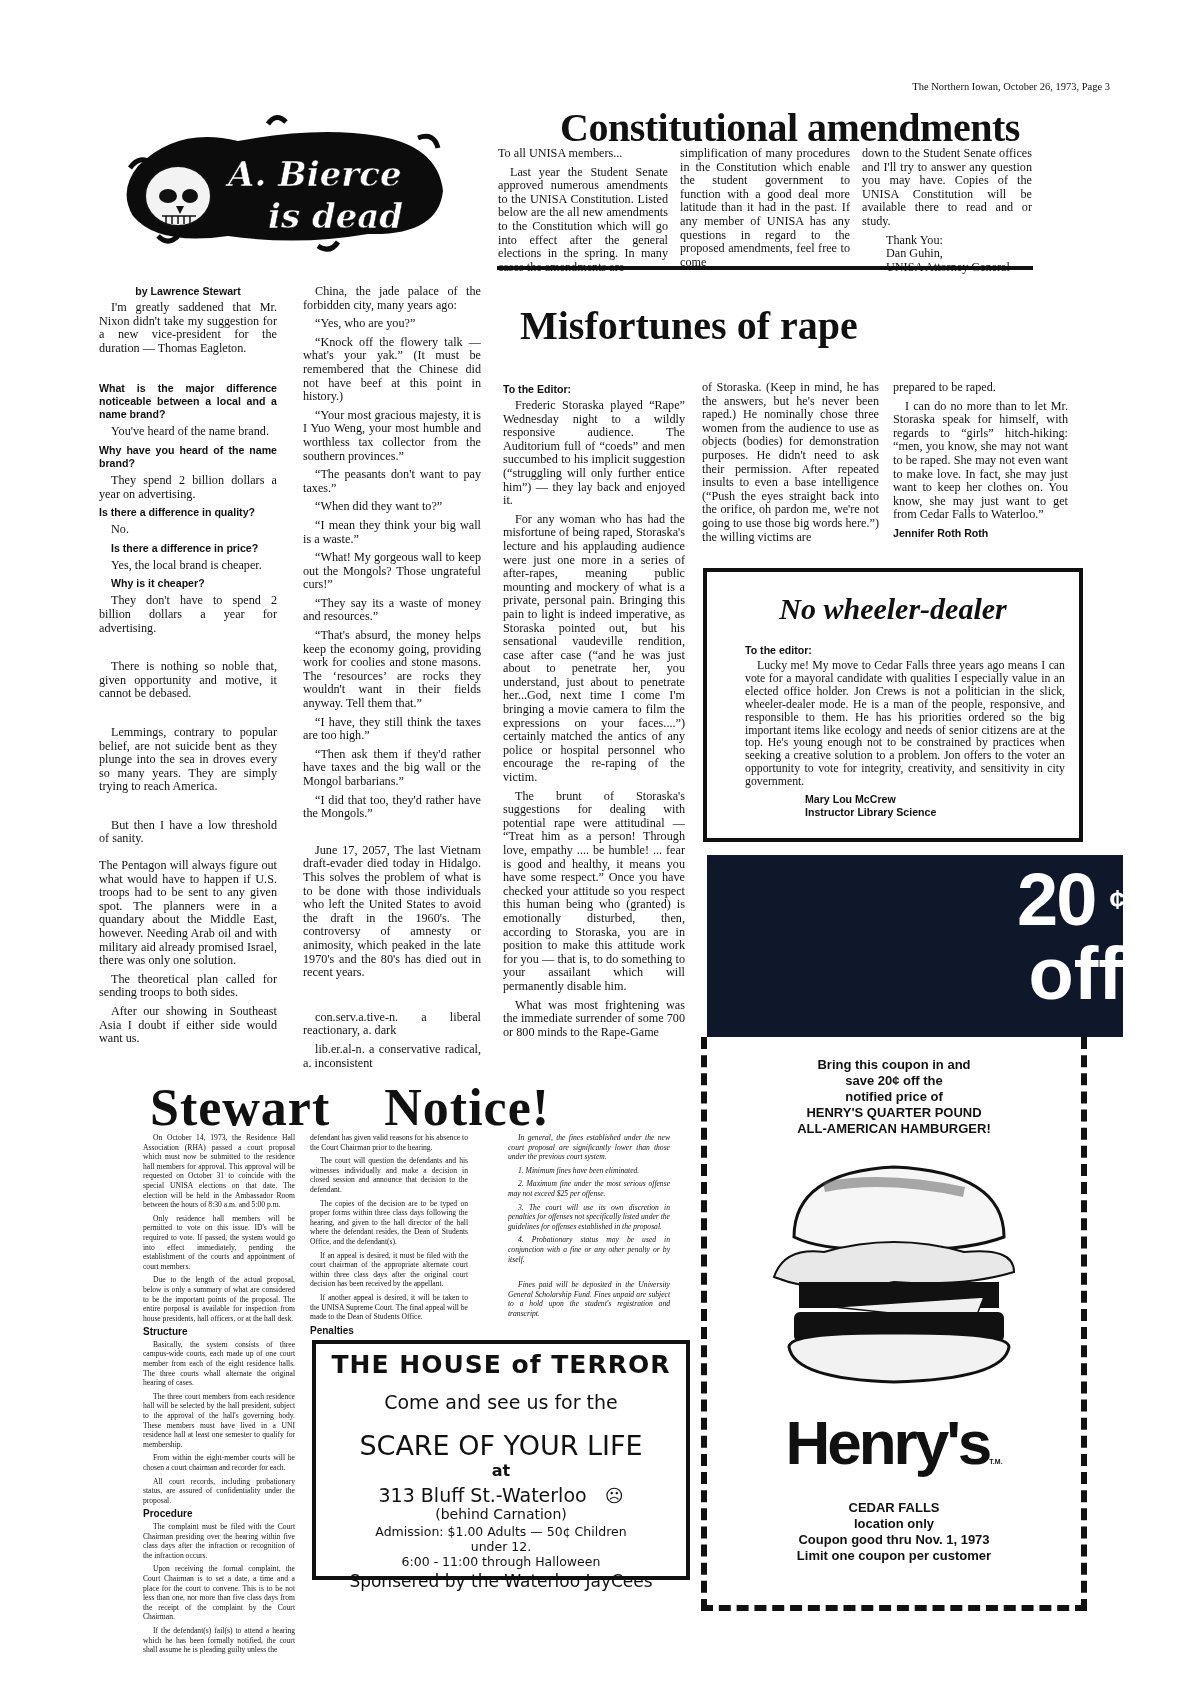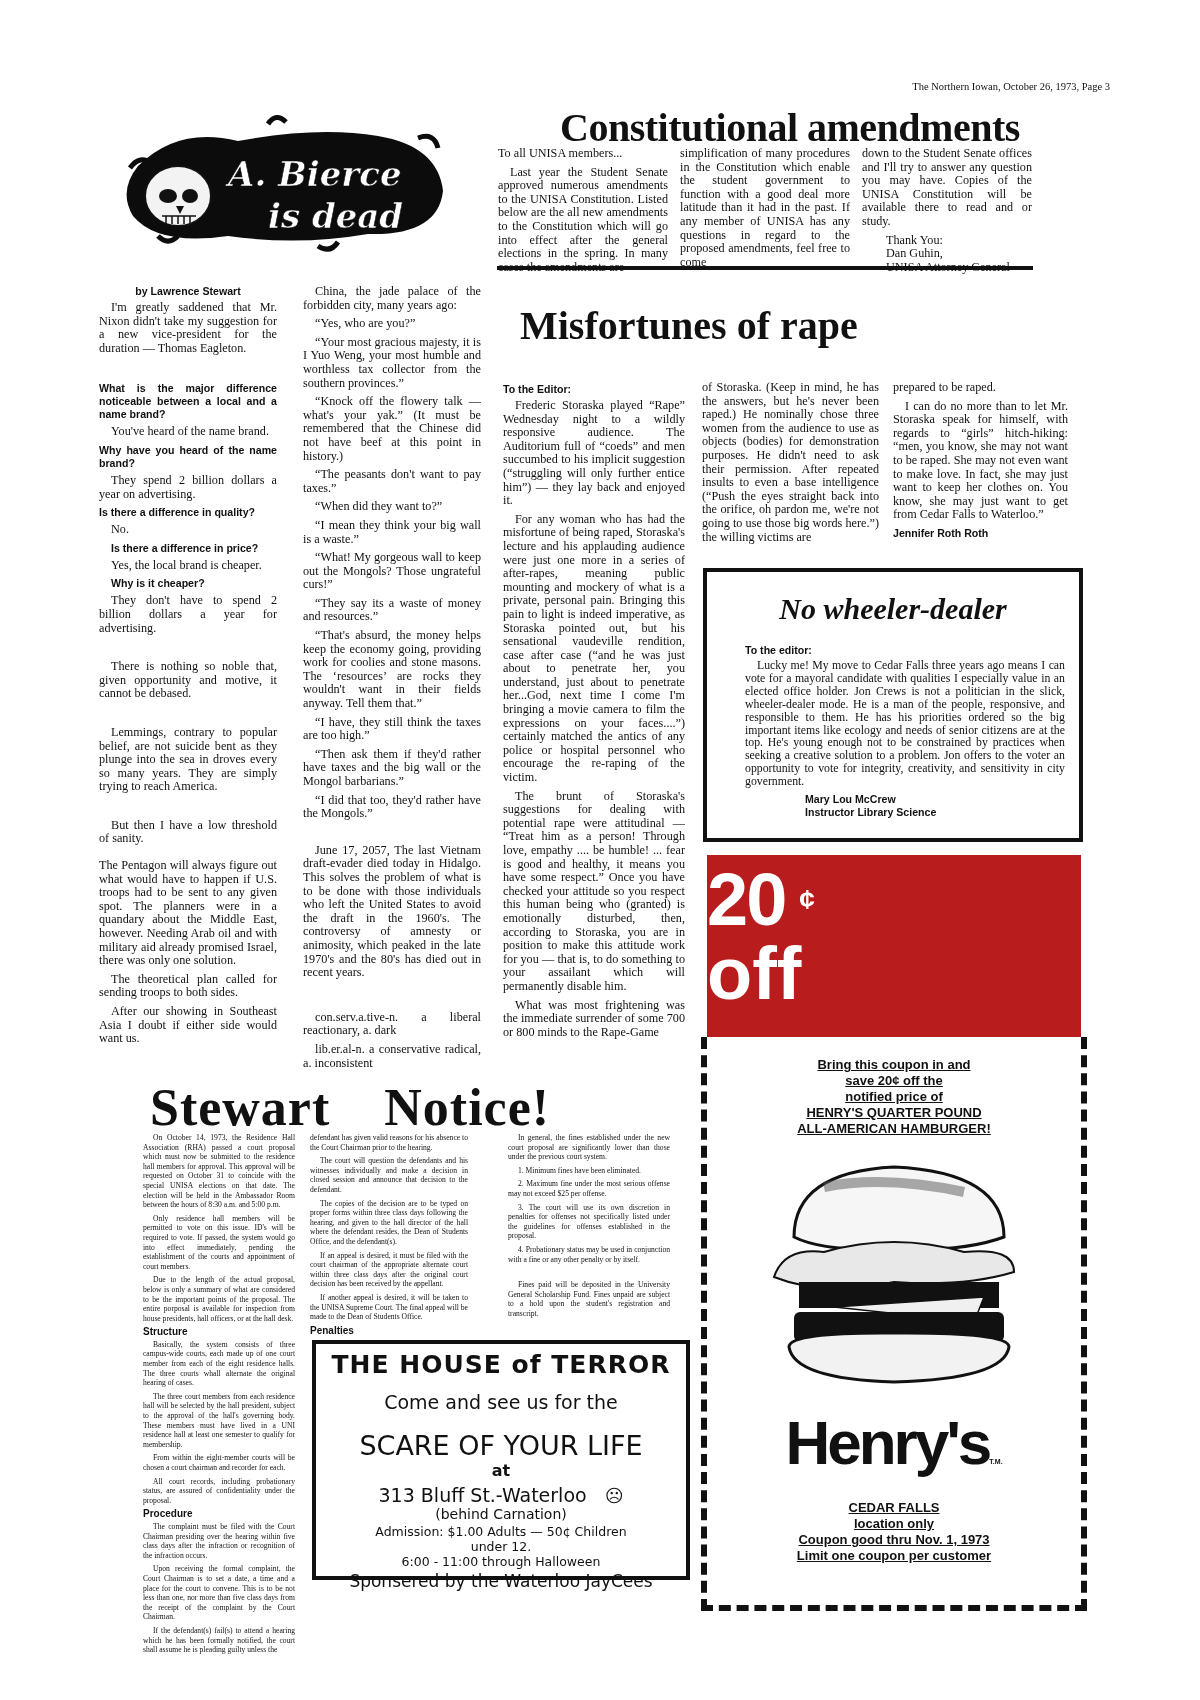--- a/index.html
+++ b/index.html
@@ -9,23 +9,23 @@
   .h-const{left:560px;top:104px;font-size:40px;font-weight:bold;letter-spacing:-0.5px;}
   .col{font-size:12.2px;line-height:13.6px;text-align:justify;}
   .col p{margin:0 0 5px 0;text-indent:12px;}
   .col p.ni{text-indent:0;}
   .sans-b{font-family:"Liberation Sans",sans-serif;font-weight:bold;font-size:10.6px;line-height:13px;}
   .qa{margin:0 0 4px 0;}
   .rule{background:#111;}
   .h-mis{left:520px;top:302px;font-size:40px;font-weight:bold;}
   .box{border:4px solid #111;}
   .nwd-title{font-size:30px;font-weight:bold;font-style:italic;text-align:center;}
-  .coupon-top{background:#b91c1c;color:#fff;text-align:left;font-family:"Liberation Sans",sans-serif;font-weight:bold;}
+  .coupon-top{background:#0f172a;color:#fff;text-align:right;font-family:"Liberation Sans",sans-serif;font-weight:bold;padding-left:42px;}
   .coupon{border-left:6px dashed #111;border-right:6px dashed #111;border-bottom:6px dashed #111;}
-  .coupon-txt{font-family:"Liberation Sans",sans-serif;font-weight:bold;text-align:center;font-size:13px;line-height:16px;text-decoration:underline;}
+  .coupon-txt{font-family:"Liberation Sans",sans-serif;font-weight:bold;text-align:center;font-size:13px;line-height:16px;}
   .h-off{left:150px;top:1078px;font-size:52px;font-weight:bold;word-spacing:40px;letter-spacing:1px;}
   .small{font-size:7.6px;line-height:9.6px;text-align:justify;}
   .small p{margin:0 0 4px 0;text-indent:10px;}
   .small h4{margin:3px 0 3px 0;font-family:"Liberation Sans",sans-serif;font-size:10px;font-weight:bold;}
   .terror{border:4px solid #111;font-family:"DejaVu Sans",sans-serif;text-align:center;}
   .banner{left:118px;top:96px;width:330px;height:160px;}
 </style>
 </head>
 <body>
 
@@ -85,22 +85,22 @@
   <p>But then I have a low threshold of sanity.</p>
   <div style="height:8px"></div>
   <p class="ni">The Pentagon will always figure out what would have to happen if U.S. troops had to be sent to any given spot. The planners were in a quandary about the Middle East, however. Needing Arab oil and with military aid already promised Israel, there was only one solution.</p>
   <p>The theoretical plan called for sending troops to both sides.</p>
   <p>After our showing in Southeast Asia I doubt if either side would want us.</p>
 </div>
 
 <div class="abs col" style="left:303px;top:285px;width:178px;">
   <p>China, the jade palace of the forbidden city, many years ago:</p>
   <p>“Yes, who are you?”</p>
+  <p>“Knock off the flowery talk — what's your yak.” (It must be remembered that the Chinese did not have beef at this point in history.)</p>
   <p>“Your most gracious majesty, it is I Yuo Weng, your most humble and worthless tax collector from the southern provinces.”</p>
-  <p>“Knock off the flowery talk — what's your yak.” (It must be remembered that the Chinese did not have beef at this point in history.)</p>
   <p>“The peasants don't want to pay taxes.”</p>
   <p>“When did they want to?”</p>
   <p>“I mean they think your big wall is a waste.”</p>
   <p>“What! My gorgeous wall to keep out the Mongols? Those ungrateful curs!”</p>
   <p>“They say its a waste of money and resources.”</p>
   <p>“That's absurd, the money helps keep the economy going, providing work for coolies and stone masons. The ‘resources’ are rocks they wouldn't want in their fields anyway. Tell them that.”</p>
   <p>“I have, they still think the taxes are too high.”</p>
   <p>“Then ask them if they'd rather have taxes and the big wall or the Mongol barbarians.”</p>
   <p>“I did that too, they'd rather have the Mongols.”</p>
   <div style="height:18px"></div>
@@ -190,21 +190,21 @@
   <p>If the defendant(s) fail(s) to attend a hearing which he has been formally notified, the court shall assume he is pleading guilty unless the</p>
 </div>
 <div class="abs small" style="left:310px;top:1133px;width:158px;">
   <p style="text-indent:0">defendant has given valid reasons for his absence to the Court Chairman prior to the hearing.</p>
   <p>The court will question the defendants and his witnesses individually and make a decision in closed session and announce that decision to the defendant.</p>
   <p>The copies of the decision are to be typed on proper forms within three class days following the hearing, and given to the hall director of the hall where the defendant resides, the Dean of Students Office, and the defendant(s).</p>
   <p>If an appeal is desired, it must be filed with the court chairman of the appropriate alternate court within three class days after the original court decision has been received by the appellant.</p>
   <p>If another appeal is desired, it will be taken to the UNISA Supreme Court. The final appeal will be made to the Dean of Students Office.</p>
   <h4>Penalties</h4>
 </div>
-<div class="abs small" style="left:508px;top:1133px;width:162px;">
+<div class="abs small" style="left:508px;top:1133px;width:162px;font-style:italic;">
   <p>In general, the fines established under the new court proposal are significantly lower than those under the previous court system.</p>
   <p>1. Minimum fines have been eliminated.</p>
   <p>2. Maximum fine under the most serious offense may not exceed $25 per offense.</p>
   <p>3. The court will use its own discretion in penalties for offenses not specifically listed under the guidelines for offenses established in the proposal.</p>
   <p>4. Probationary status may be used in conjunction with a fine or any other penalty or by itself.</p>
   <div style="height:12px"></div>
   <p>Fines paid will be deposited in the University General Scholarship Fund. Fines unpaid are subject to a hold upon the student's registration and transcript.</p>
 </div>
 
 <div class="abs terror" style="left:312px;top:1340px;width:370px;height:232px;">

